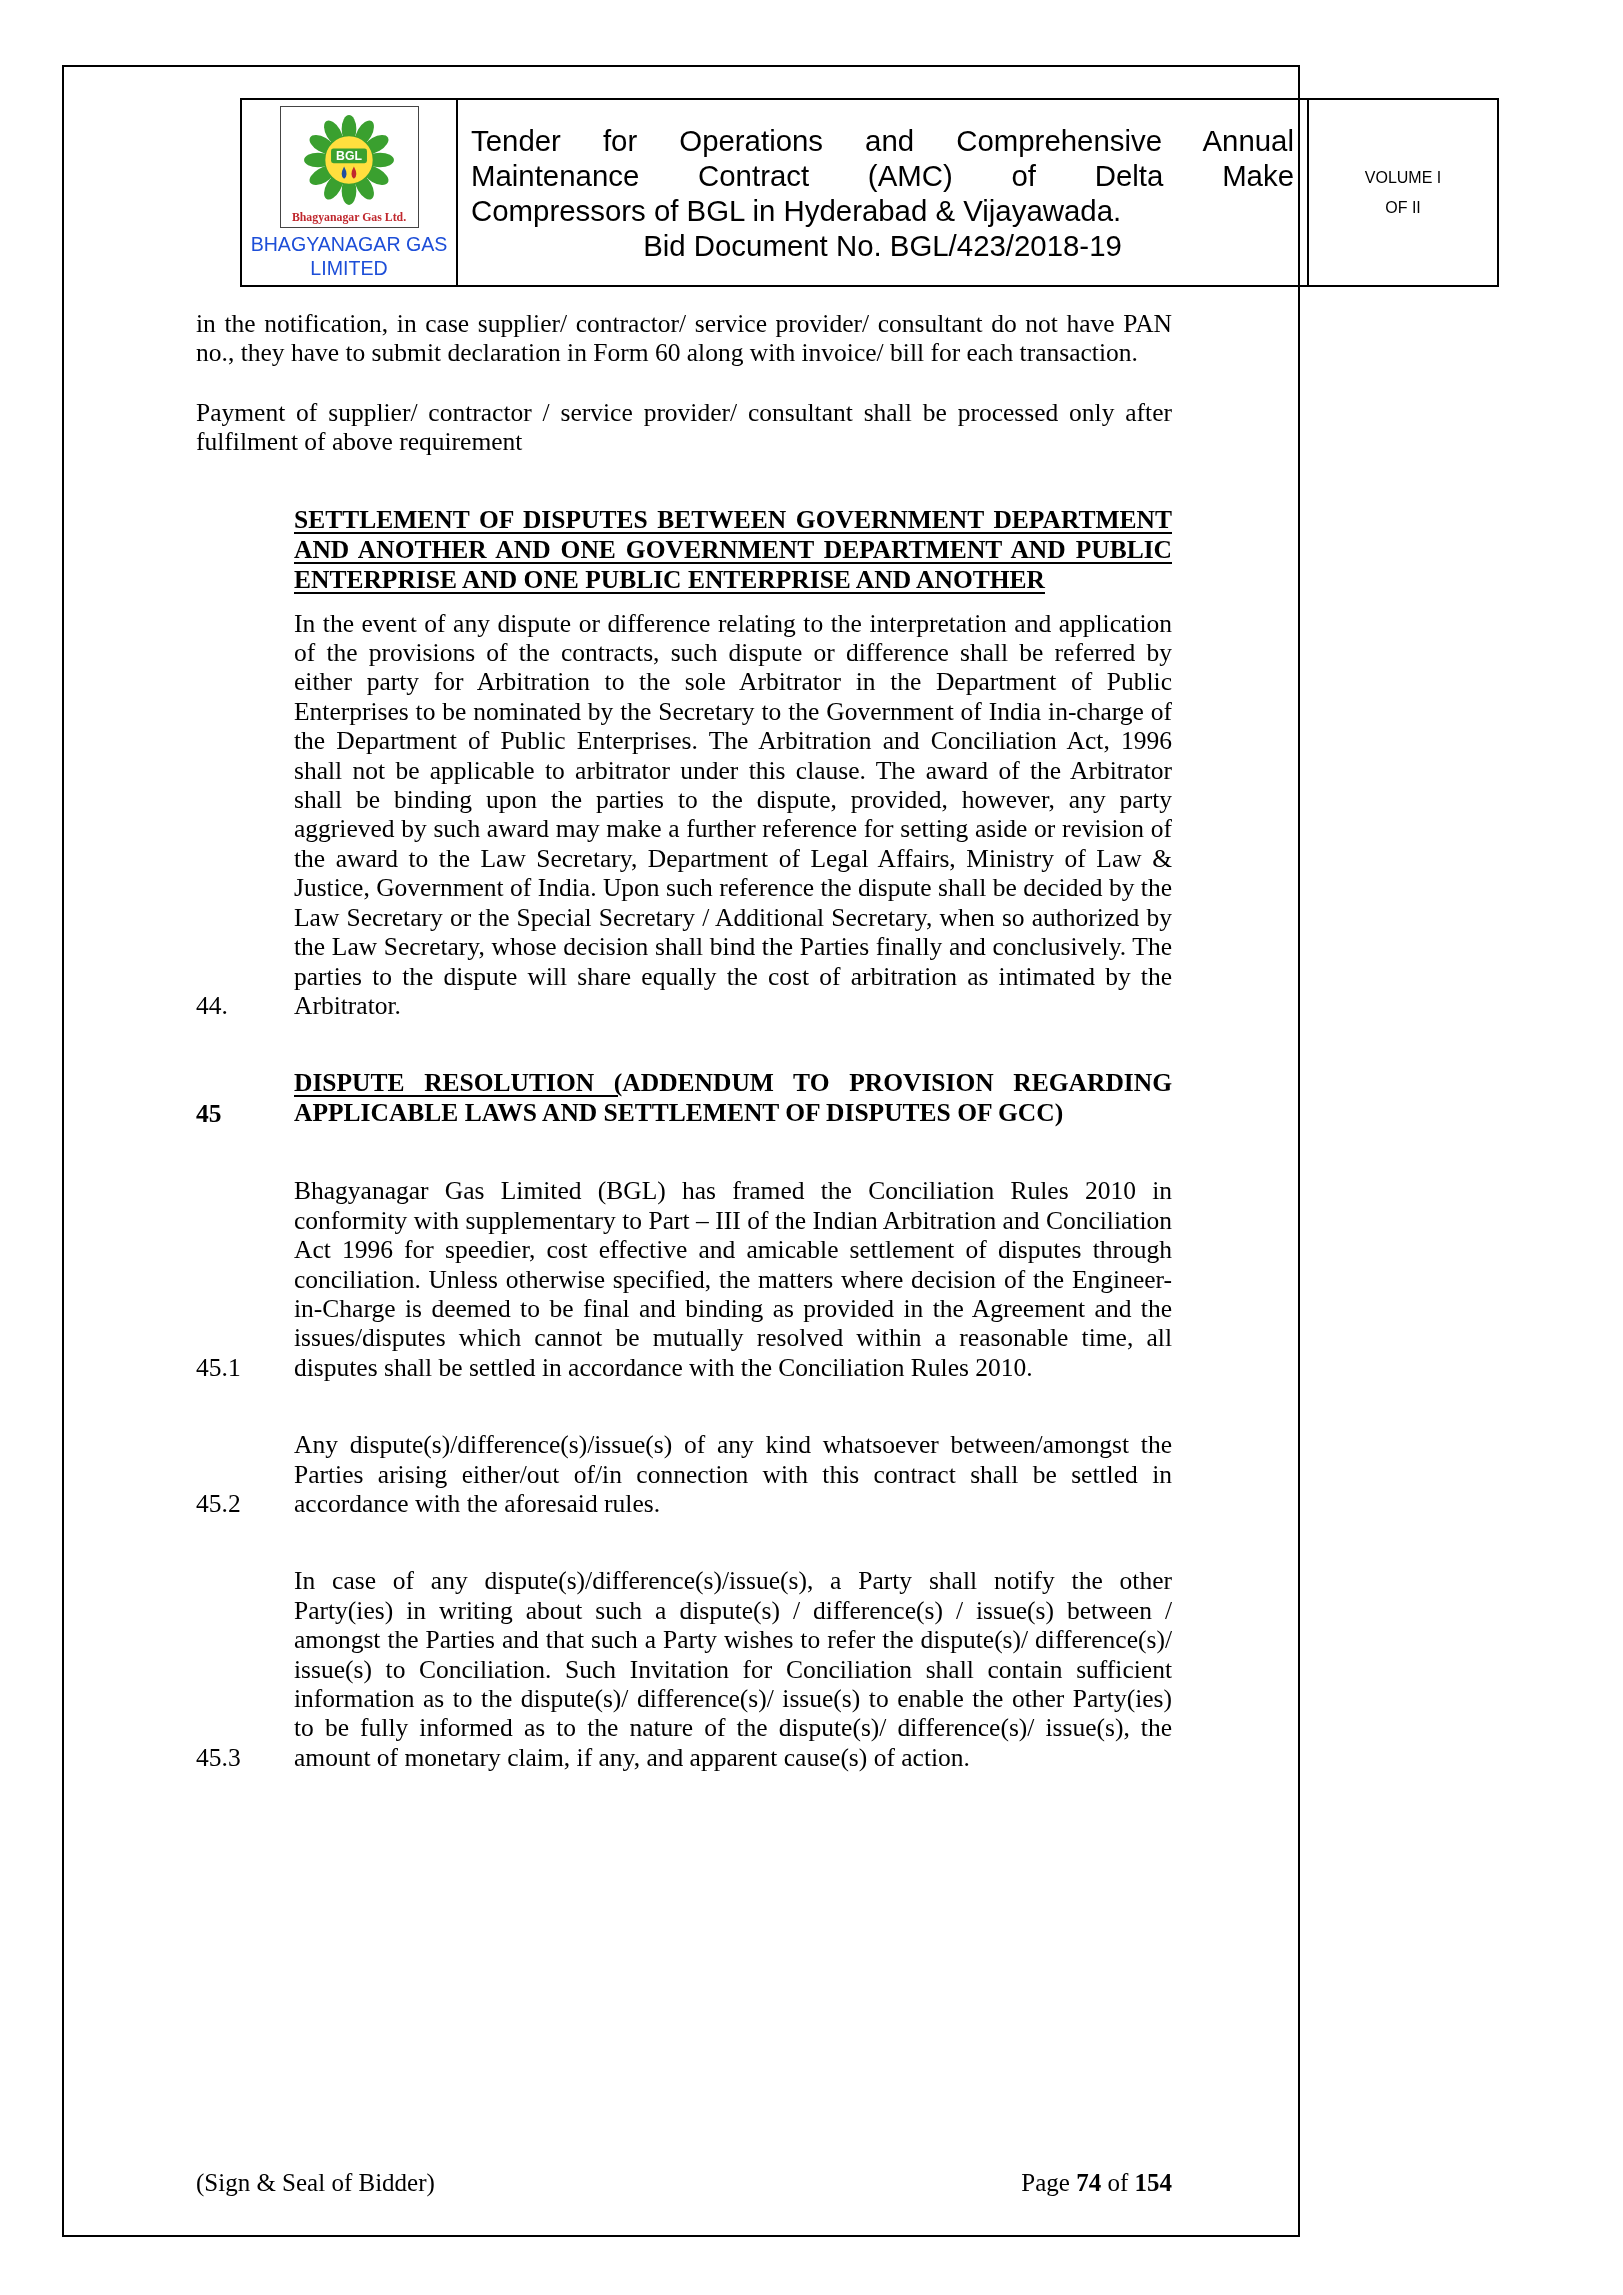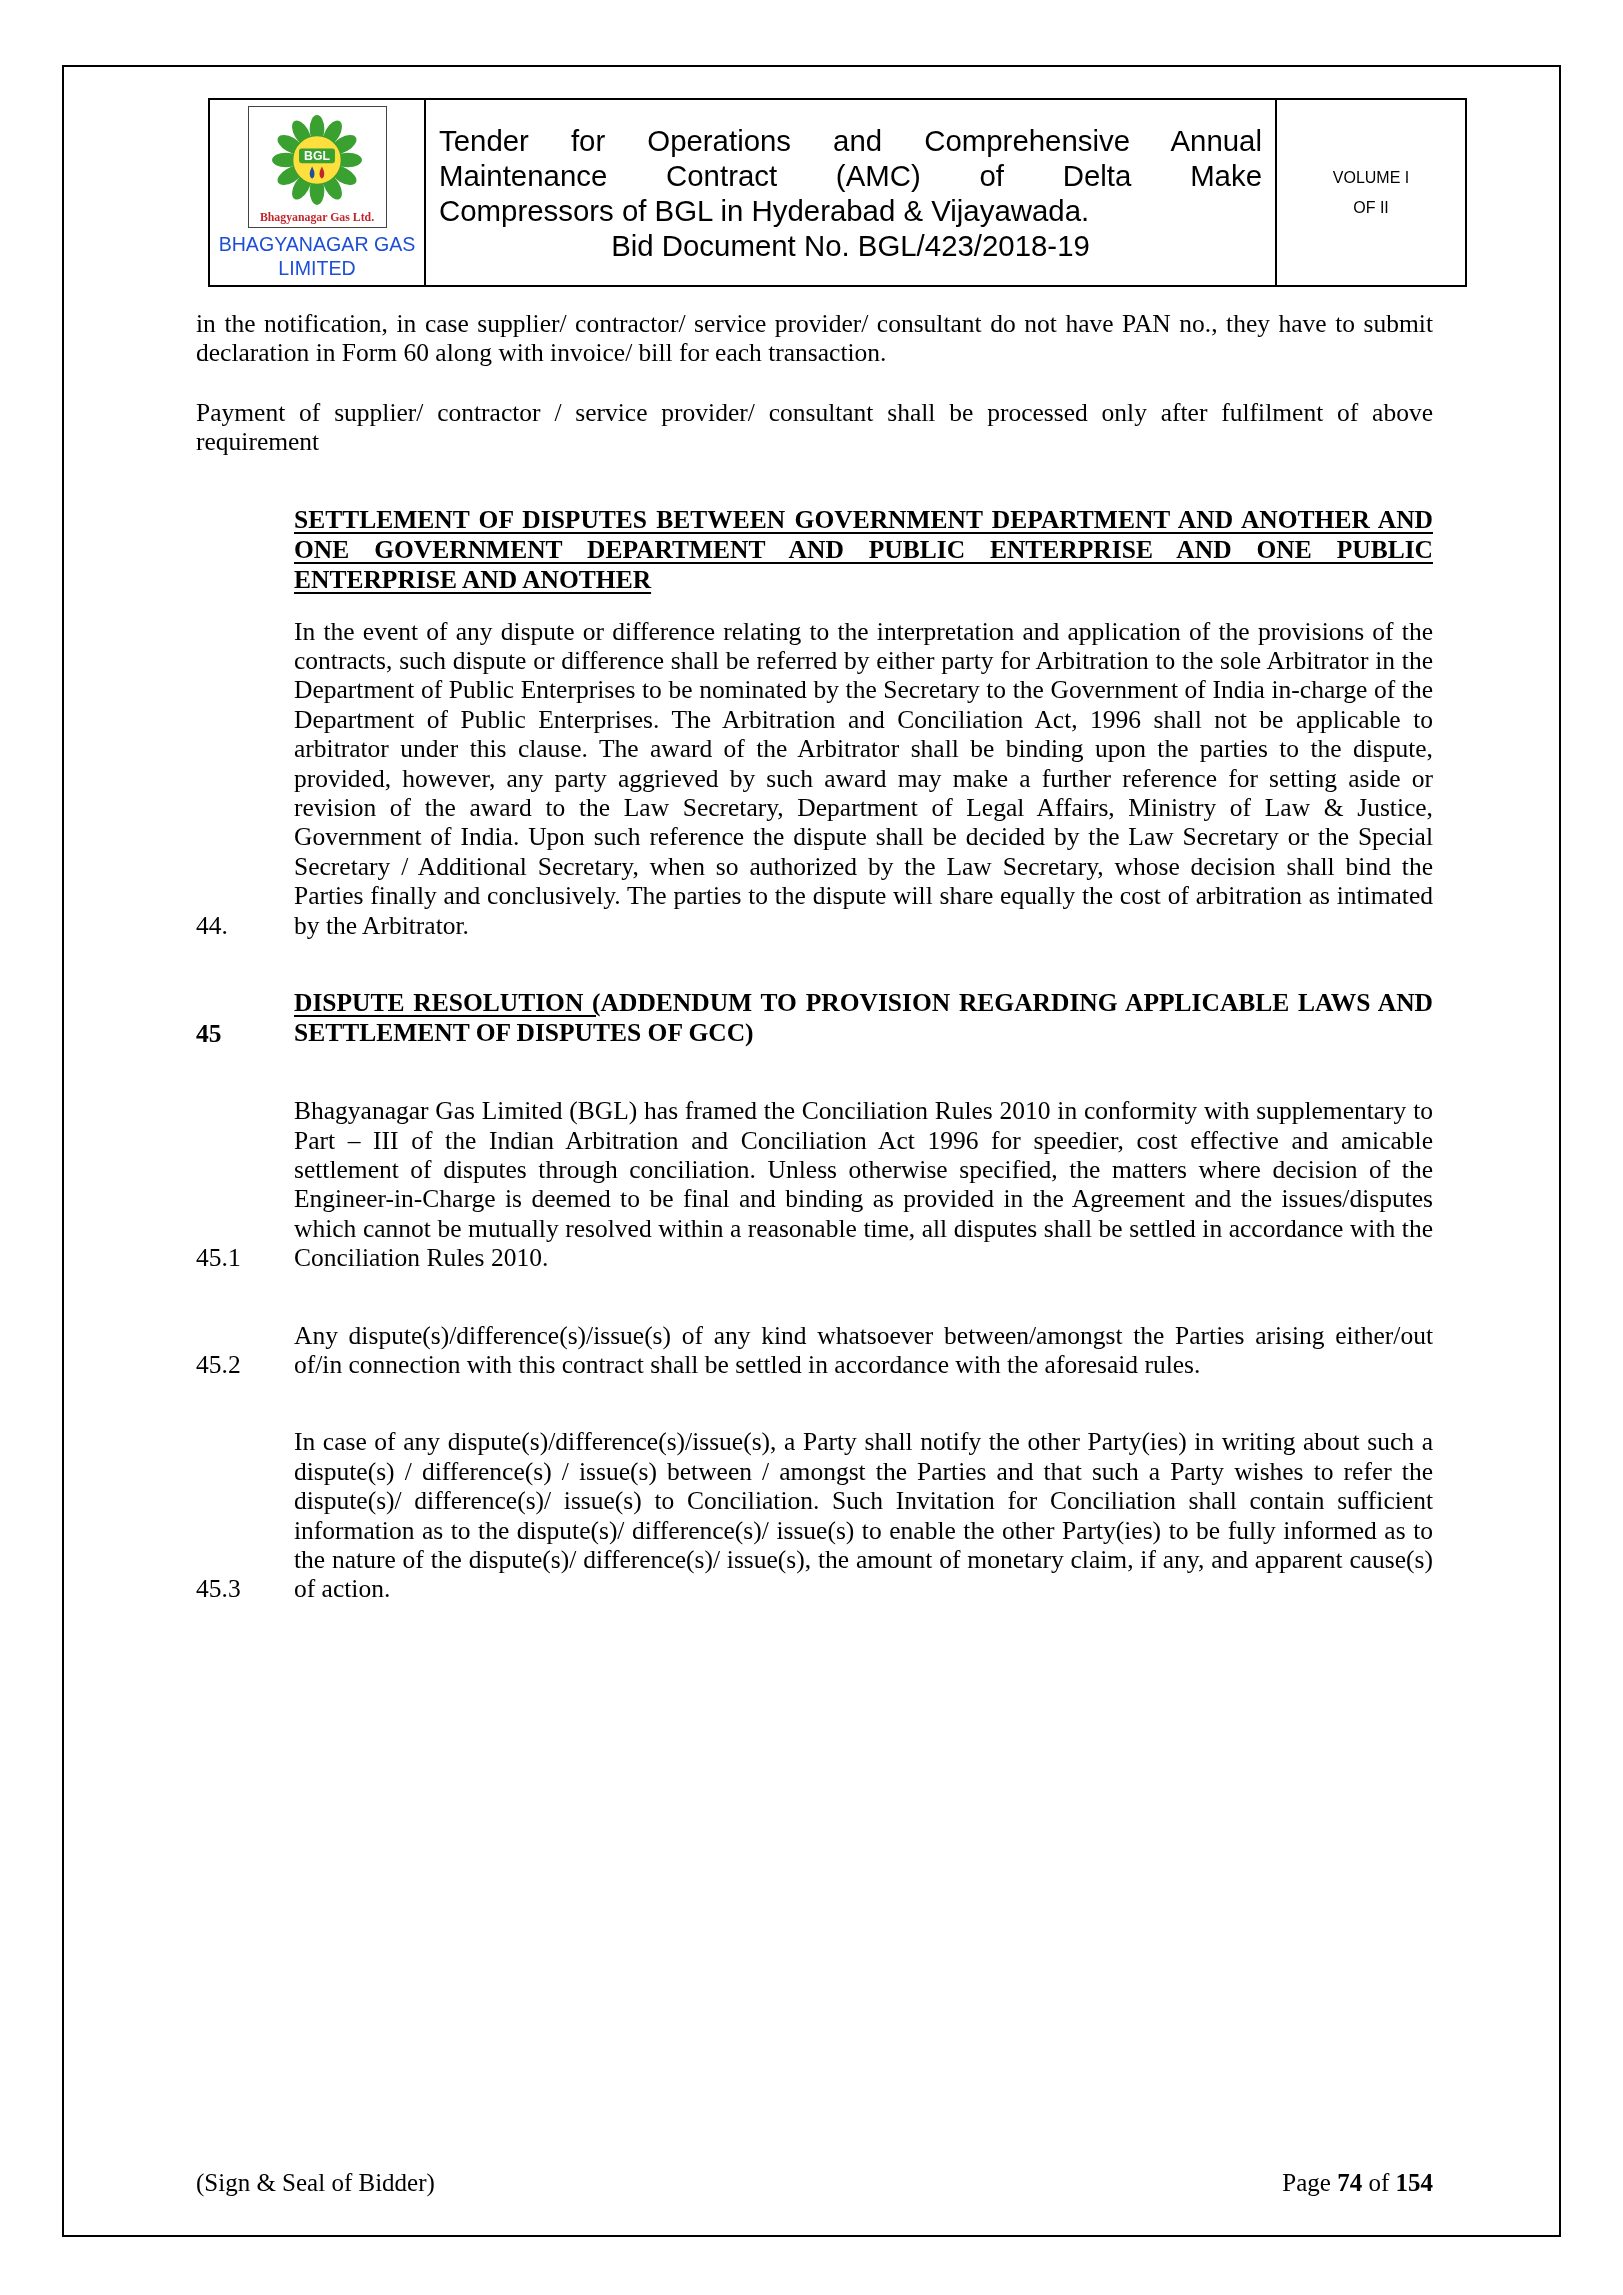--- a/index.html
+++ b/index.html
@@ -7,22 +7,23 @@
   body {
     width: 1623px; height: 2295px;
     position: relative;
     font-family: "Liberation Serif", serif;
     color: #000;
     overflow: hidden;
   }
   .frame {
     position: absolute;
     left: 62px; top: 65px;
-    width: 1499px; height: 2172px;
+    width: 1238px; height: 2172px;
     border: 2px solid #000;
+    padding-left: 32px;
   }
 
   
   .header-table {
     margin: 31px 0 0 144px;
     border-collapse: collapse;
     table-layout: fixed;
     width: 1256px;
     font-family: "Liberation Sans", sans-serif;
   }
@@ -75,21 +76,21 @@
   .row { display: flex; align-items: flex-end; }
   .row .num { width: 98px; flex: none; text-align: left; }
   .row .num.bold { font-weight: bold; }
   .row .sec-body { flex: 1; }
   .heading {
     font-weight: bold;
     font-size: 25.5px; line-height: 30px;
     text-align: justify;
   }
   .u { text-decoration: underline; text-underline-offset: 3.9px; text-decoration-thickness: 2px; }
-  .heading + .para { margin-top: 22px; }
+  .heading + .para { margin-top: 14px; }
 
   
   .footer {
     position: absolute;
     left: 132px; right: 126px; bottom: 38px;
     display: flex; justify-content: space-between;
     font-size: 25px; line-height: 29px;
   }
   .footer .b { font-weight: bold; }
 </style>

